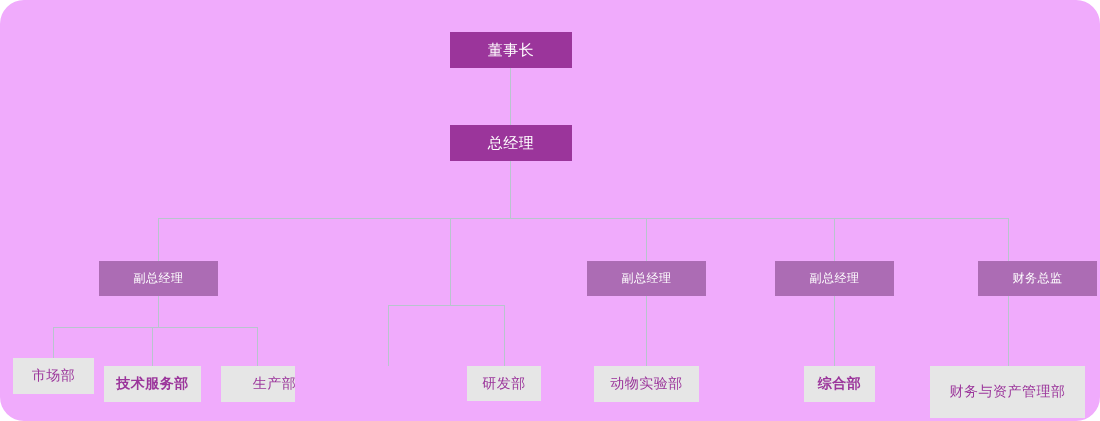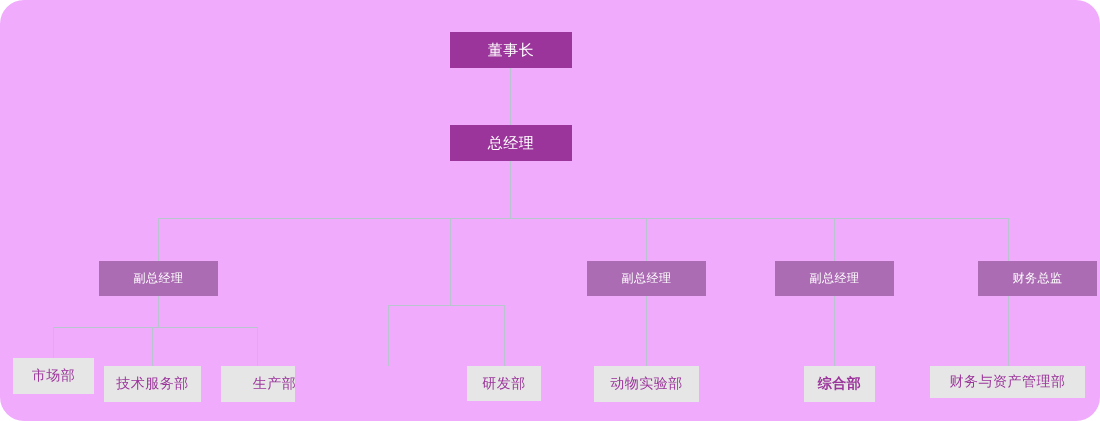--- a/index.html
+++ b/index.html
@@ -113,38 +113,38 @@
   </div>
 
   <div class="node lvl-mid" style="left:949px; top:261px; width:119px; height:35px;margin-left:29px;">
     <span class="node-label">财务总监</span>
   </div>
 
   <div class="node lvl-leaf" style="left:13px; top:358px; width:81px; height:36px;">
     <span class="node-label">市场部</span>
   </div>
 
-  <div class="node lvl-leaf" style="left:104px; top:366px; width:97px; height:36px;">
+  <div class="node lvl-leaf" style="left:104px; top:366px; width:97px; height:36px;font-weight:bold;">
     <span class="node-label">技术服务部</span>
   </div>
 
   <div class="node lvl-leaf" style="left:221px; top:366px; width:74px; height:36px;padding-left:33px;">
     <span class="node-label">生产部</span>
   </div>
 
 
   <div class="node lvl-leaf" style="left:467px; top:366px; width:74px; height:35px;">
     <span class="node-label">研发部</span>
   </div>
 
   <div class="node lvl-leaf" style="left:594px; top:366px; width:105px; height:36px;text-align:right;">
     <span class="node-label">动物实验部</span>
   </div>
 
   <div class="node lvl-leaf" style="left:804px; top:366px; width:71px; height:36px;font-weight:bold;">
     <span class="node-label">综合部</span>
   </div>
 
-  <div class="node lvl-leaf" style="left:930px; top:366px; width:155px; height:32px;">
+  <div class="node lvl-leaf" style="left:930px; top:366px; width:155px; height:52px;">
     <span class="node-label">财务与资产管理部</span>
   </div>
 
 </div>
 
 </body></html>

